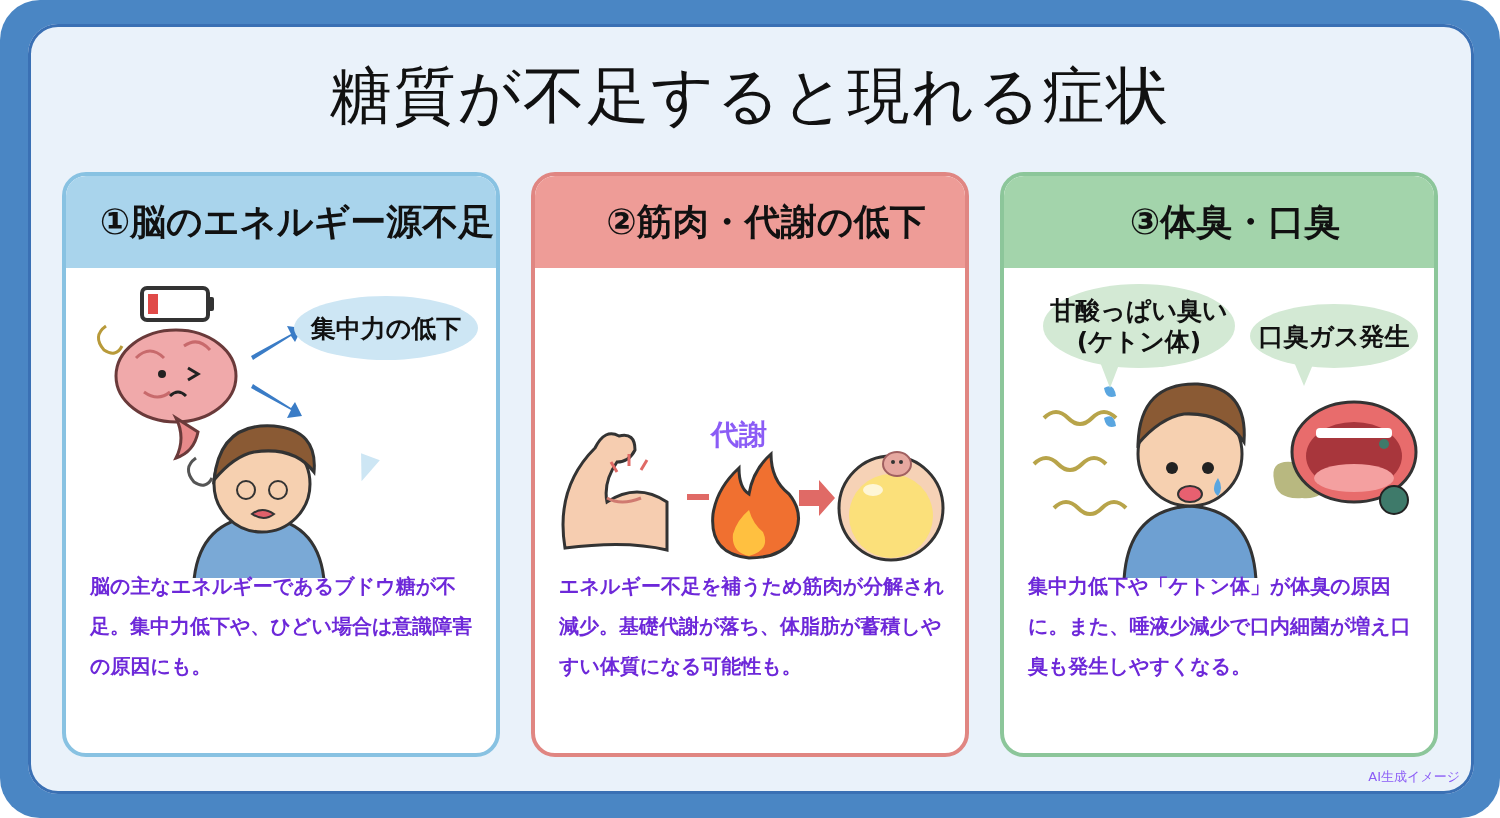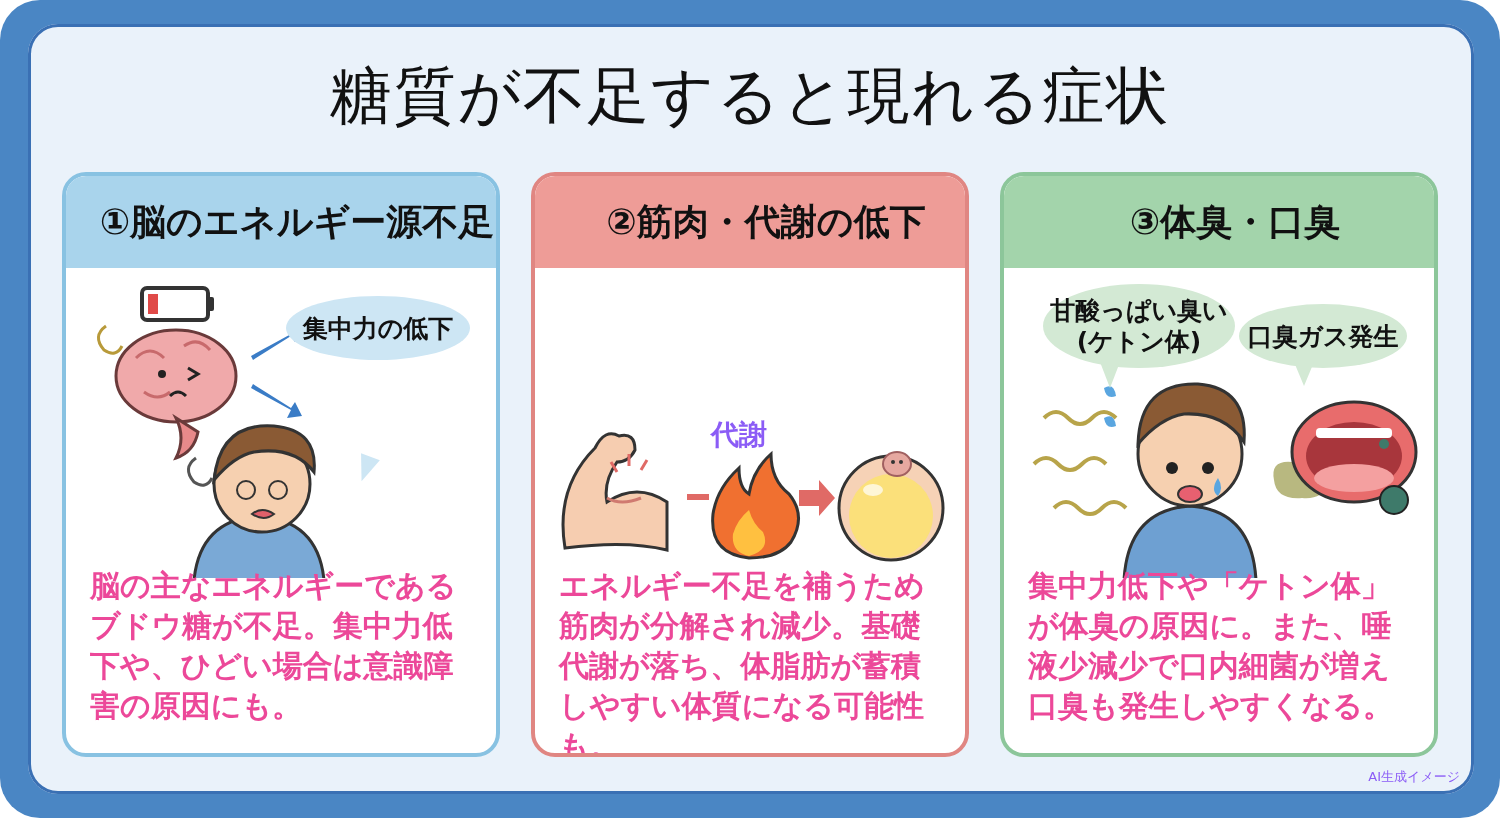--- a/index.html
+++ b/index.html
@@ -29,21 +29,21 @@
   }
   .card1 { left: 62px; border-color: #88c2e2; }
   .card1 .card-head { background: #a9d4ec; }
   .card2 { left: 531px; border-color: #e08682; }
   .card2 .card-head { background: #ee9c97; }
   .card3 { left: 1000px; border-color: #8cc69a; }
   .card3 .card-head { background: #a3d4ab; }
   .illus { position: relative; height: 310px; }
   .desc {
     position: absolute; left: 24px; top: 390px; right: 16px;
-    font-size: 30px; font-weight: bold; line-height: 40px; color: #ec4899;
+    font-size: 20px; font-weight: bold; line-height: 40px; color: #6d28d9;
   }
   .bubble {
     position: absolute; border-radius: 50%; display: flex; align-items: center;
     justify-content: center; text-align: center; font-weight: bold; color: #111;
     font-size: 25px; line-height: 31px;
   }
   .b-blue { background: #cde6f4; }
   .b-green { background: #d3e9d4; }
   .tail { position: absolute; width: 0; height: 0; }
   .credit {
@@ -88,21 +88,21 @@
       <g>
         <path d="M128 312 q6 -60 64 -64 q60 4 66 64 z" fill="#7aa9d6" stroke="#333" stroke-width="3"></path>
         <circle cx="196" cy="216" r="48" fill="#f6d0b0" stroke="#333" stroke-width="3"></circle>
         <path d="M148 212 q6 -58 60 -54 q44 4 40 46 q-20 -26 -60 -20 q-20 4 -40 28z" fill="#8a5a34" stroke="#333" stroke-width="3"></path>
         <circle cx="180" cy="222" r="9" fill="none" stroke="#333" stroke-width="2"></circle>
         <circle cx="212" cy="222" r="9" fill="none" stroke="#333" stroke-width="2"></circle>
         <path d="M186 246 q10 -8 22 0 q-10 8 -22 0z" fill="#e0606a" stroke="#333" stroke-width="2"></path>
       </g>
       <path d="M130 190 q-14 10 -2 24 q12 8 18 -4" stroke="#555" stroke-width="3" fill="none"></path>
     </svg>
-    <div class="bubble b-blue" style="left:220px;top:28px;width:184px;height:64px;font-family:Liberation Serif, serif;">
+    <div class="bubble b-blue" style="left:228px;top:28px;width:184px;height:64px;font-family:Liberation Serif, serif;">
       <span>集中力の低下</span>
     </div>
     <div class="tail" style="left:290px;top:188px;border-left:10px solid transparent;border-right:10px solid transparent;border-top:26px solid #cde6f4;transform:rotate(20deg);"></div>
   </div>
   <div class="desc">脳の主なエネルギーであるブドウ糖が不足。集中力低下や、ひどい場合は意識障害の原因にも。</div>
 </div>
 
 <div class="card card2">
   <div class="card-head">②筋肉・代謝の低下</div>
   <div class="illus">
@@ -173,21 +173,21 @@
       <g>
         <circle cx="390" cy="232" r="14" fill="#3e7a6a" stroke="#222" stroke-width="2"></circle>
         <circle cx="380" cy="176" r="5" fill="#3e7a6a"></circle>
       </g>
     </svg>
     <div class="bubble b-green" style="left:14px;top:16px;width:192px;height:84px;white-space:pre-line;margin-left:25px;">
       <span>甘酸っぱい臭い
 (ケトン体)</span>
     </div>
     <div class="tail" style="left:96px;top:94px;border-left:10px solid transparent;border-right:10px solid transparent;border-top:26px solid #d3e9d4;"></div>
-    <div class="bubble b-green" style="left:235px;top:36px;width:168px;height:64px;">
+    <div class="bubble b-green" style="left:246px;top:36px;width:168px;height:64px;">
       <span>口臭ガス発生</span>
     </div>
     <div class="tail" style="left:290px;top:94px;border-left:10px solid transparent;border-right:10px solid transparent;border-top:24px solid #d3e9d4;"></div>
   </div>
   <div class="desc">集中力低下や「ケトン体」が体臭の原因に。また、唾液少減少で口内細菌が増え口臭も発生しやすくなる。</div>
 </div>
 
 <div class="credit">AI生成イメージ</div>
 
 </body></html>

